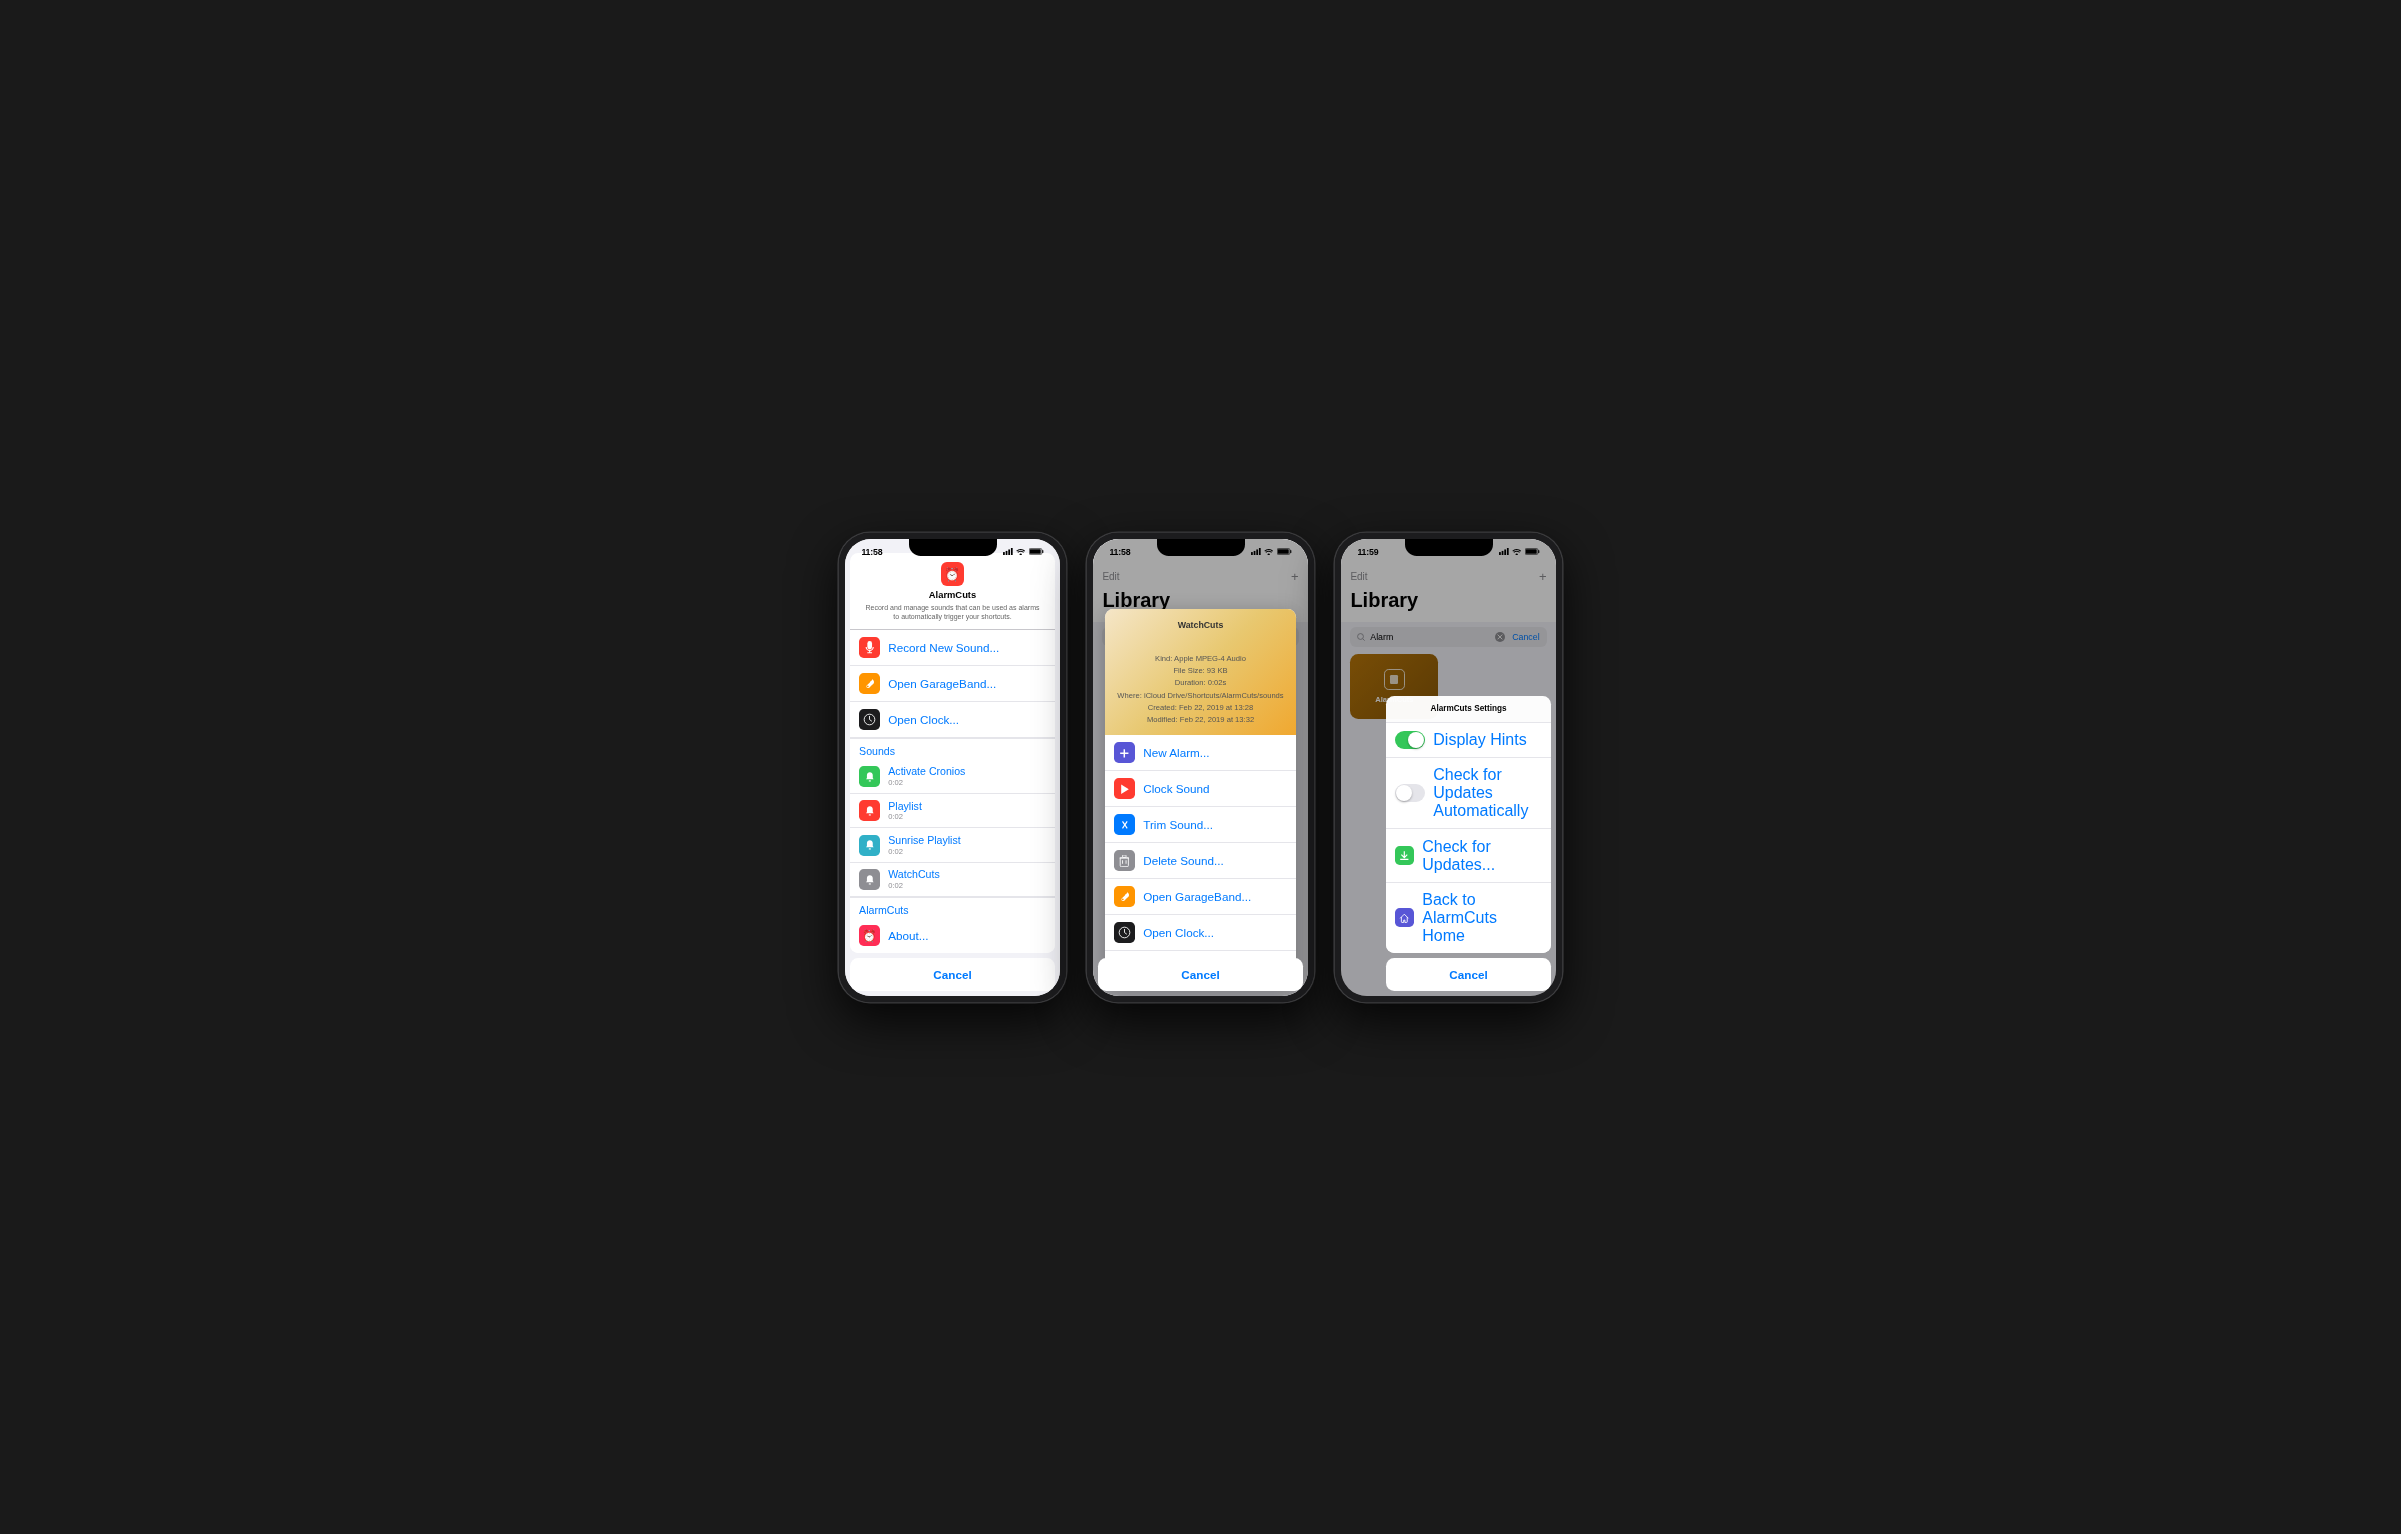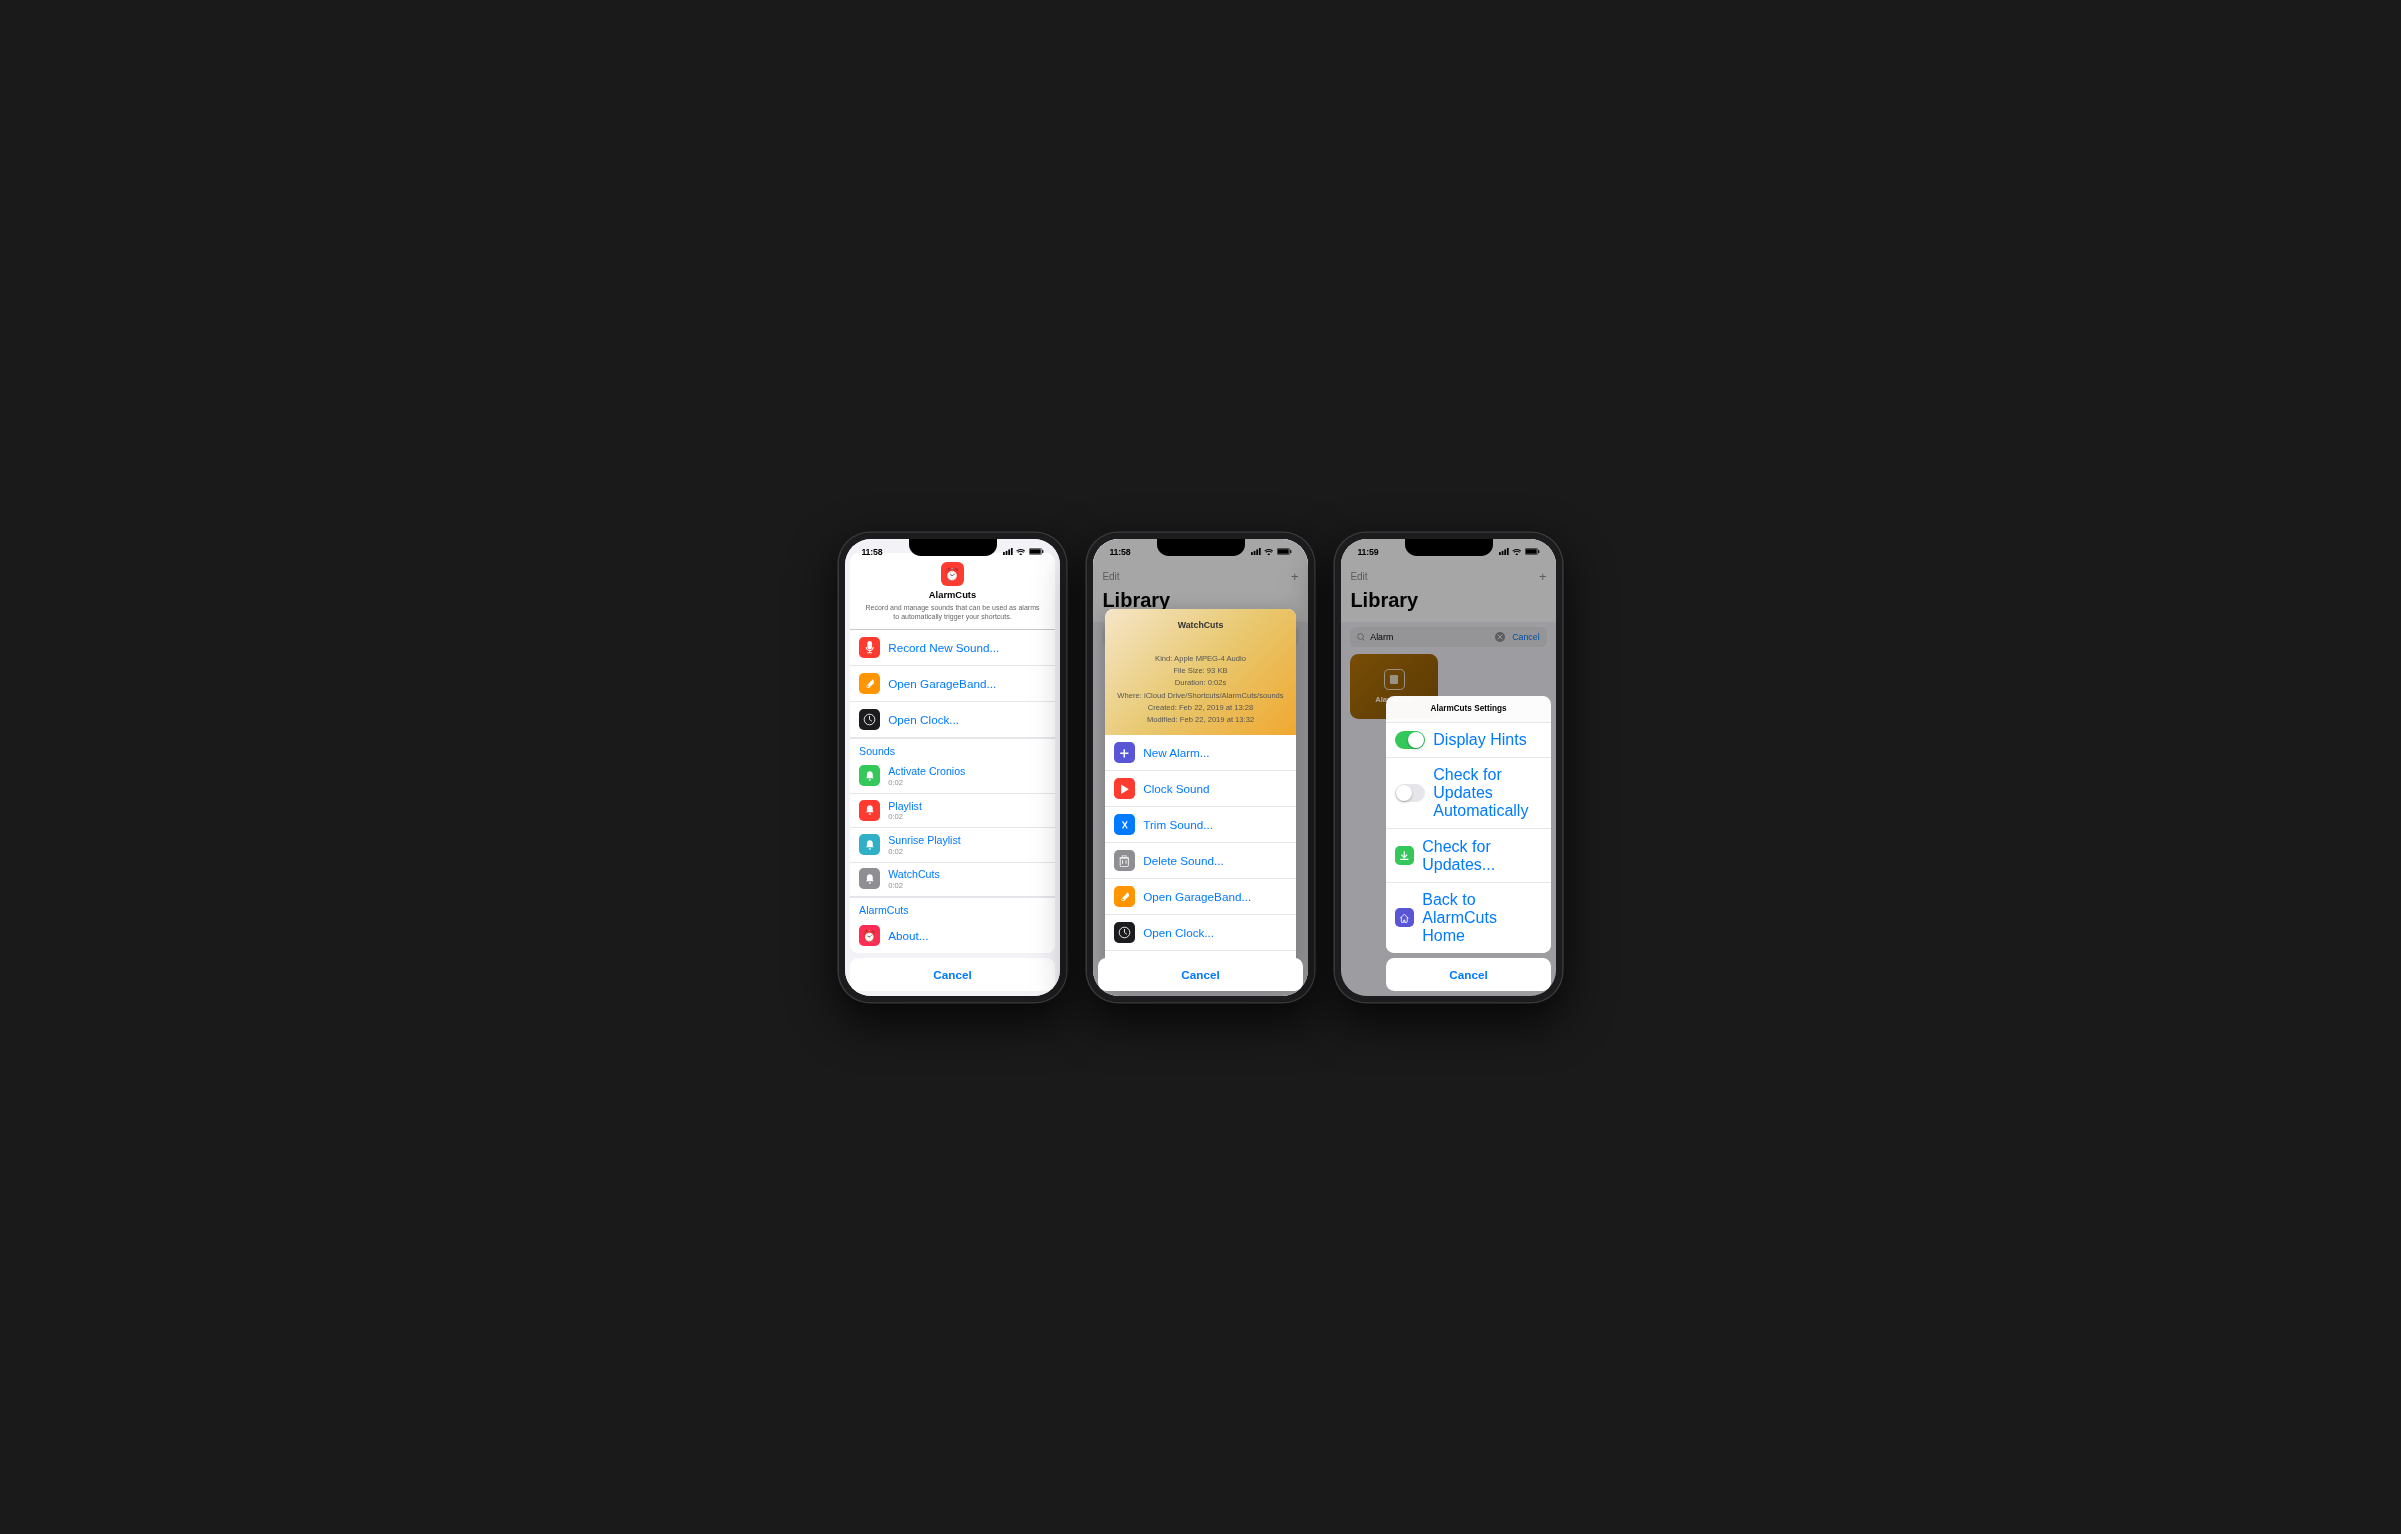--- a/index.html
+++ b/index.html
@@ -143,21 +143,21 @@
       flex-shrink: 0;
     }
 
     .sheet-label {
       font-size: 11.7px;
       color: #007aff;
     }
 
     .sound-item {
       display: flex;
-      align-items: flex-start;
+      align-items: flex-end;
       padding: 5.9px 9.4px;
       border-bottom: 0.3px solid #e5e5ea;
       background: white;
     }
 
     .sound-icon {
       width: 21px;
       height: 21px;
       border-radius: 4.7px;
       margin-right: 8.2px;

